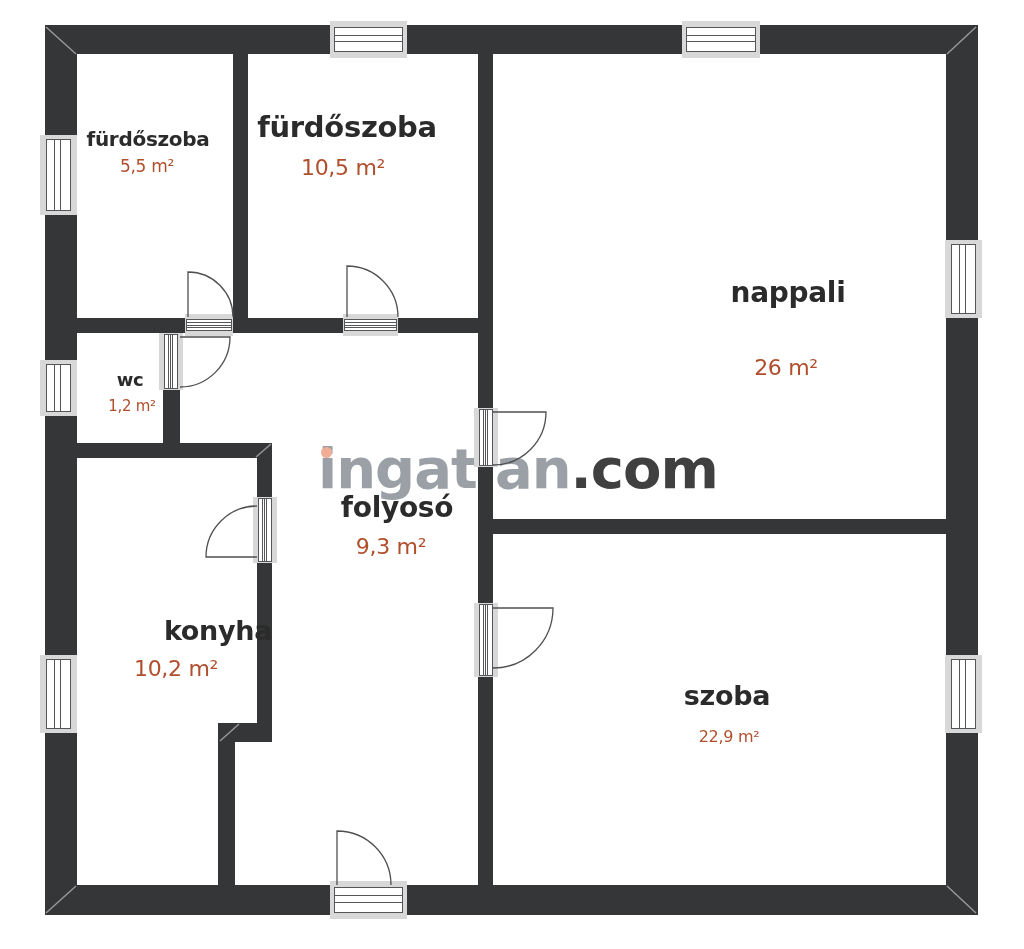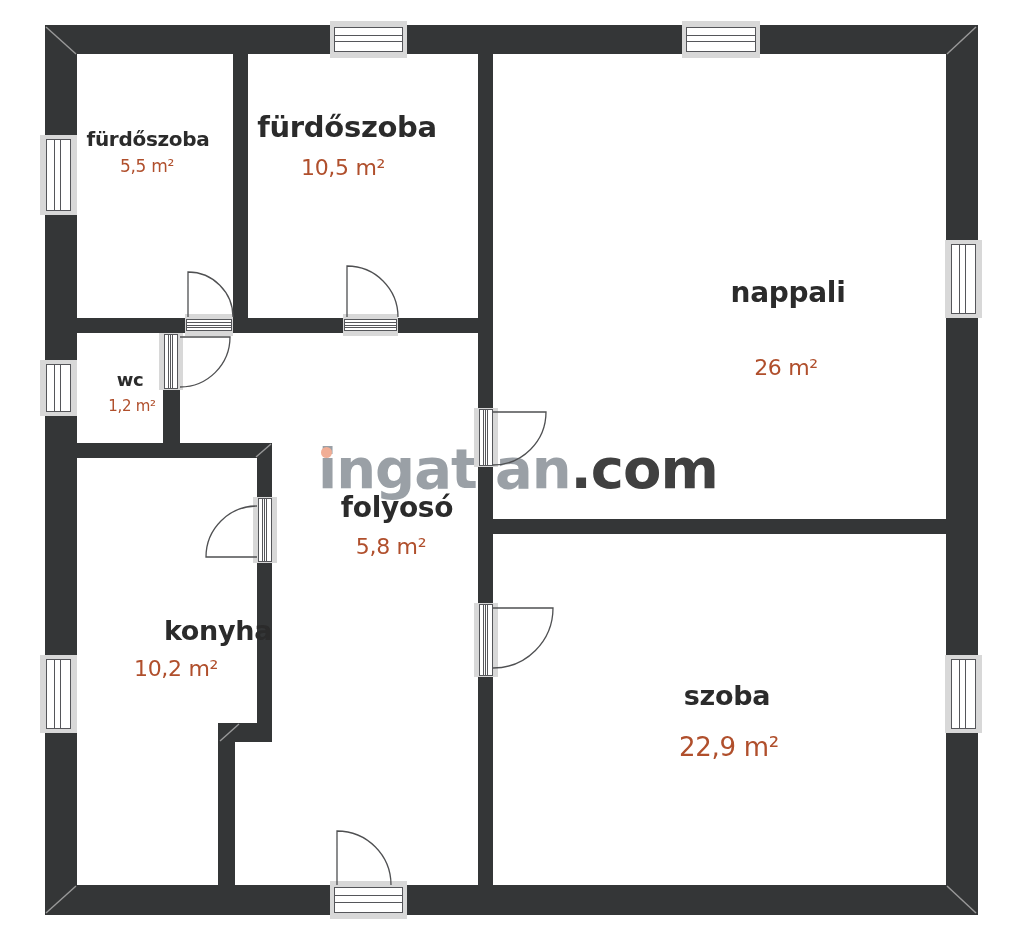--- a/index.html
+++ b/index.html
@@ -36,21 +36,21 @@
   #a-vendegszoba{left:343px;top:167px;font-size:22px;}
   #n-nappali{left:788px;top:292px;font-size:28px;}
   #a-nappali{left:786px;top:327px;font-size:22px;margin-top:40px;}
   #n-wc{left:130px;top:379px;font-size:18px;font-weight:700;}
   #a-wc{left:132px;top:406px;font-size:15px;}
   #n-folyoso{left:397px;top:507px;font-size:28px;}
   #a-folyoso{left:391px;top:546px;font-size:22px;}
   #n-konyha{left:174px;top:630px;font-size:27px;margin-left:44px;}
   #a-konyha{left:176px;top:668px;font-size:22px;}
   #n-szoba{left:727px;top:695px;font-size:27px;}
-  #a-szoba{left:729px;top:736px;font-size:26px;margin-top:11px;}
+  #a-szoba{left:729px;top:736px;font-size:16px;}
   
   .watermark{position:absolute;left:318px;top:441px;z-index:1;font-size:56px;font-weight:700;
     line-height:1;letter-spacing:-1px;white-space:nowrap;}
   .wm-word{color:#9aa0a6;}
   .wm-tld{color:#404040;}
   .wm-idot{position:absolute;left:3px;top:6px;width:11px;height:11px;border-radius:50%;background:#f1ae96;}
 </style>
 </head>
 <body>
 
@@ -148,19 +148,19 @@
 
   <div class="rname" id="n-furdoszoba">fürdőszoba</div>
   <div class="rarea" id="a-furdoszoba">5,5 m²</div>
   <div class="rname" id="n-vendegszoba">fürdőszoba</div>
   <div class="rarea" id="a-vendegszoba">10,5 m²</div>
   <div class="rname" id="n-nappali">nappali</div>
   <div class="rarea" id="a-nappali">26 m²</div>
   <div class="rname" id="n-wc">wc</div>
   <div class="rarea" id="a-wc">1,2 m²</div>
   <div class="rname" id="n-folyoso">folyosó</div>
-  <div class="rarea" id="a-folyoso">5,8 m²</div>
+  <div class="rarea" id="a-folyoso">9,3 m²</div>
   <div class="rname" id="n-konyha">konyha</div>
   <div class="rarea" id="a-konyha">10,2 m²</div>
   <div class="rname" id="n-szoba">szoba</div>
   <div class="rarea" id="a-szoba">22,9 m²</div>
 
 </div>
 
 </body></html>

